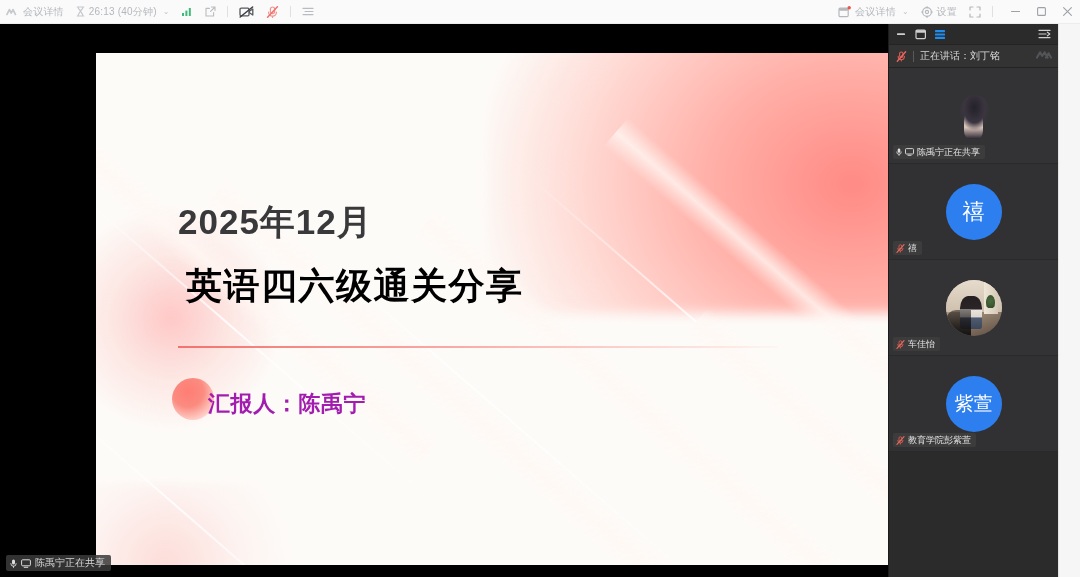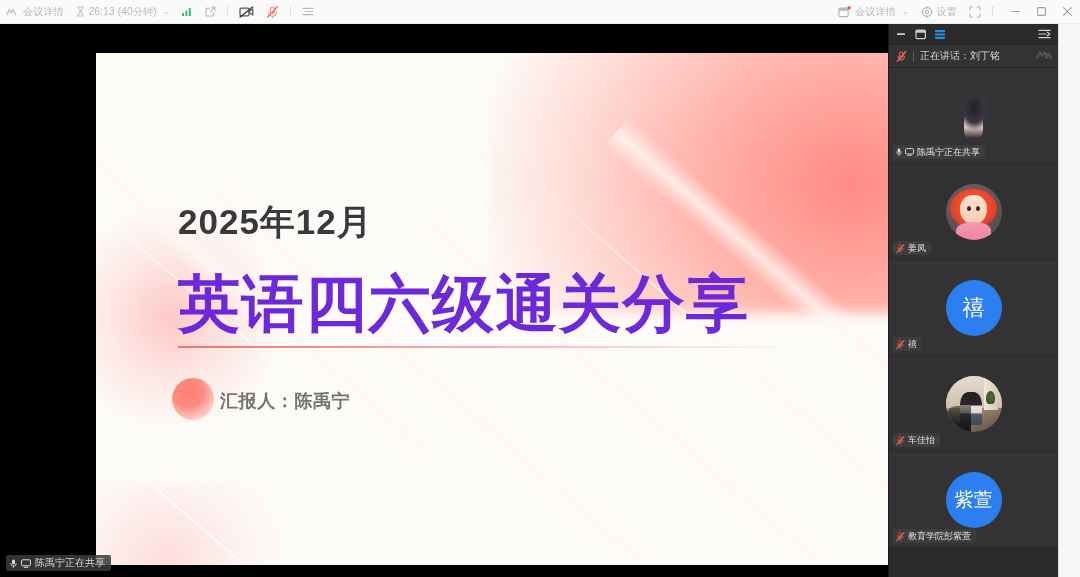--- a/index.html
+++ b/index.html
@@ -66,35 +66,35 @@
     background:linear-gradient(180deg, rgba(255,245,240,0) 0%, rgba(255,248,244,.9) 50%, rgba(255,245,240,0) 100%);
   }
 
   .slide-body{ position:absolute; left:0; top:0; width:100%; height:100%; }
   .s-date{
     position:absolute; left:82px; top:146px;
     font-size:35px; font-weight:bold; color:#39393b; letter-spacing:1px;
     white-space:nowrap;
   }
   .s-title{
-    position:absolute; left:82px; top:209px;
-    font-size:62px; font-weight:bold; color:#6d28d9; letter-spacing:1.5px;
+    position:absolute; left:90px; top:209px;
+    font-size:36px; font-weight:bold; color:#000000; letter-spacing:1.5px;
     white-space:nowrap;
   }
   .s-rule{
     position:absolute; left:82px; top:293px; width:600px; height:2px;
     background:linear-gradient(90deg,#f2736d 0%,#f9a9a4 45%,rgba(250,215,212,.15) 100%);
   }
   .s-dot{
     position:absolute; left:76px; top:325px; width:42px; height:42px; border-radius:50%;
     background:radial-gradient(circle at 38% 32%, #ff7d74 0%, #fb8b80 40%, #ffd6cf 78%, rgba(255,240,236,.15) 100%);
   }
   .s-presenter{
-    position:absolute; left:124px; top:336px;
-    font-size:18px; font-weight:bold; color:#737373; letter-spacing:.6px;
+    position:absolute; left:112px; top:336px;
+    font-size:22px; font-weight:bold; color:#a21caf; letter-spacing:.6px;
     white-space:nowrap;
   }
 
   
   .share-badge{
     position:absolute; left:6px; bottom:6px; height:16px;
     display:flex; align-items:center; gap:4px;
     background:rgba(58,58,58,.86); border-radius:2px; padding:0 6px 0 4px;
     font-size:10px; color:#d6d6d6; white-space:nowrap;
   }
@@ -443,39 +443,20 @@
           <span class="ico">
             <svg width="9" height="8" viewBox="0 0 9 8">
                 <rect x="0.5" y="0.6" width="8" height="5.4" rx=".9" fill="none" stroke="#e0e0e0" stroke-width=".9"></rect>
                 <path d="M2.9 7.3h3.2" stroke="#e0e0e0" stroke-width=".9" stroke-linecap="round"></path>
               </svg>
           </span>
           <span>陈禹宁正在共享</span>
         </div>
       </div>
 
-      <div class="tile">
-        <div class="avatar ph-girl">
-          <i class="hair"></i>
-            <i class="face"></i>
-            <i class="eye1"></i>
-            <i class="eye2"></i>
-            <i class="body"></i>
-        </div>
-        <div class="nametag">
-          <span class="ico">
-            <svg width="9" height="9" viewBox="0 0 9 9">
-                <rect x="3" y="0.8" width="2.8" height="4.4" rx="1.4" fill="none" stroke="#e05a52" stroke-width=".9"></rect>
-                <path d="M1.8 4.4a2.6 2.6 0 0 0 5.2 0M4.4 7v1.1" fill="none" stroke="#e05a52" stroke-width=".9" stroke-linecap="round"></path>
-                <path d="M1 8.4 8 .6" stroke="#e8675e" stroke-width="1.2" stroke-linecap="round"></path>
-              </svg>
-          </span>
-          <span>姜凤</span>
-        </div>
-      </div>
 
       <div class="tile">
         <div class="avatar blue">禧</div>
         <div class="nametag">
           <span class="ico">
             <svg width="9" height="9" viewBox="0 0 9 9">
                 <rect x="3" y="0.8" width="2.8" height="4.4" rx="1.4" fill="none" stroke="#e05a52" stroke-width=".9"></rect>
                 <path d="M1.8 4.4a2.6 2.6 0 0 0 5.2 0M4.4 7v1.1" fill="none" stroke="#e05a52" stroke-width=".9" stroke-linecap="round"></path>
                 <path d="M1 8.4 8 .6" stroke="#e8675e" stroke-width="1.2" stroke-linecap="round"></path>
               </svg>

